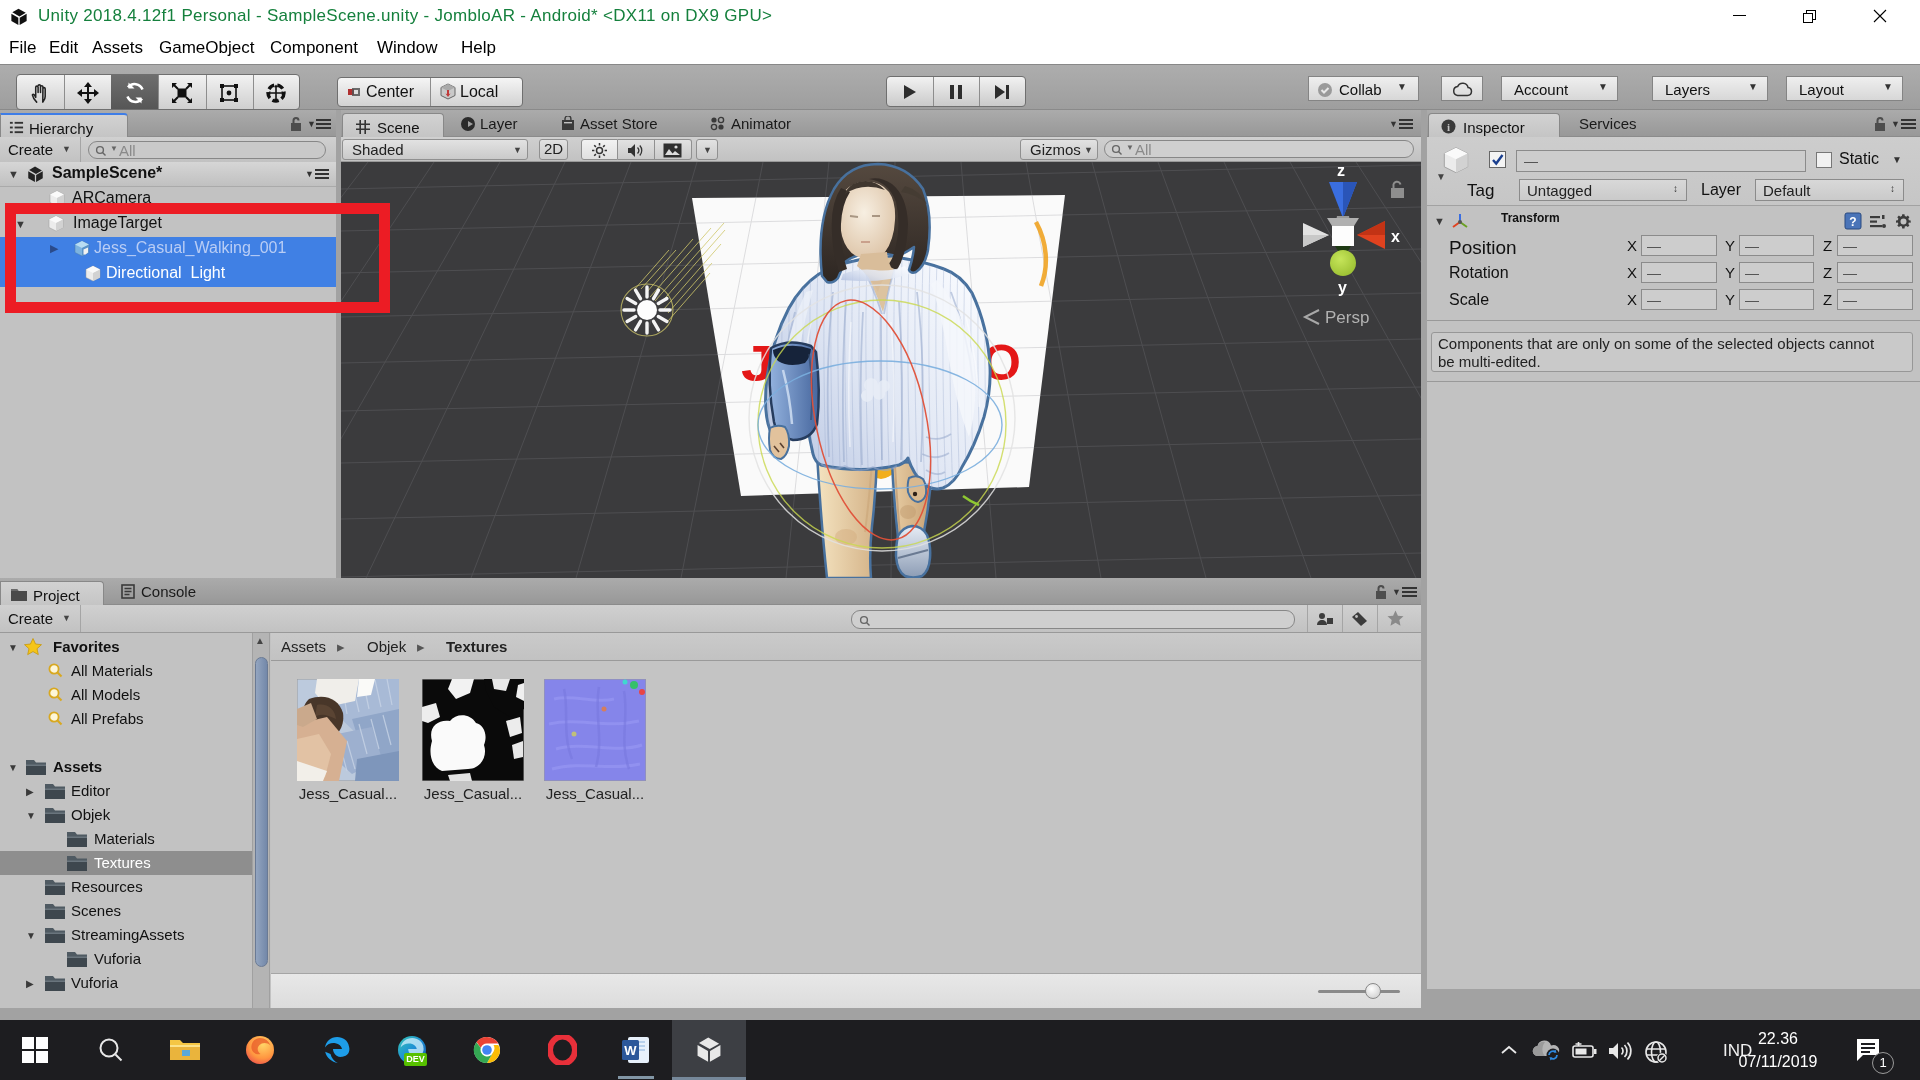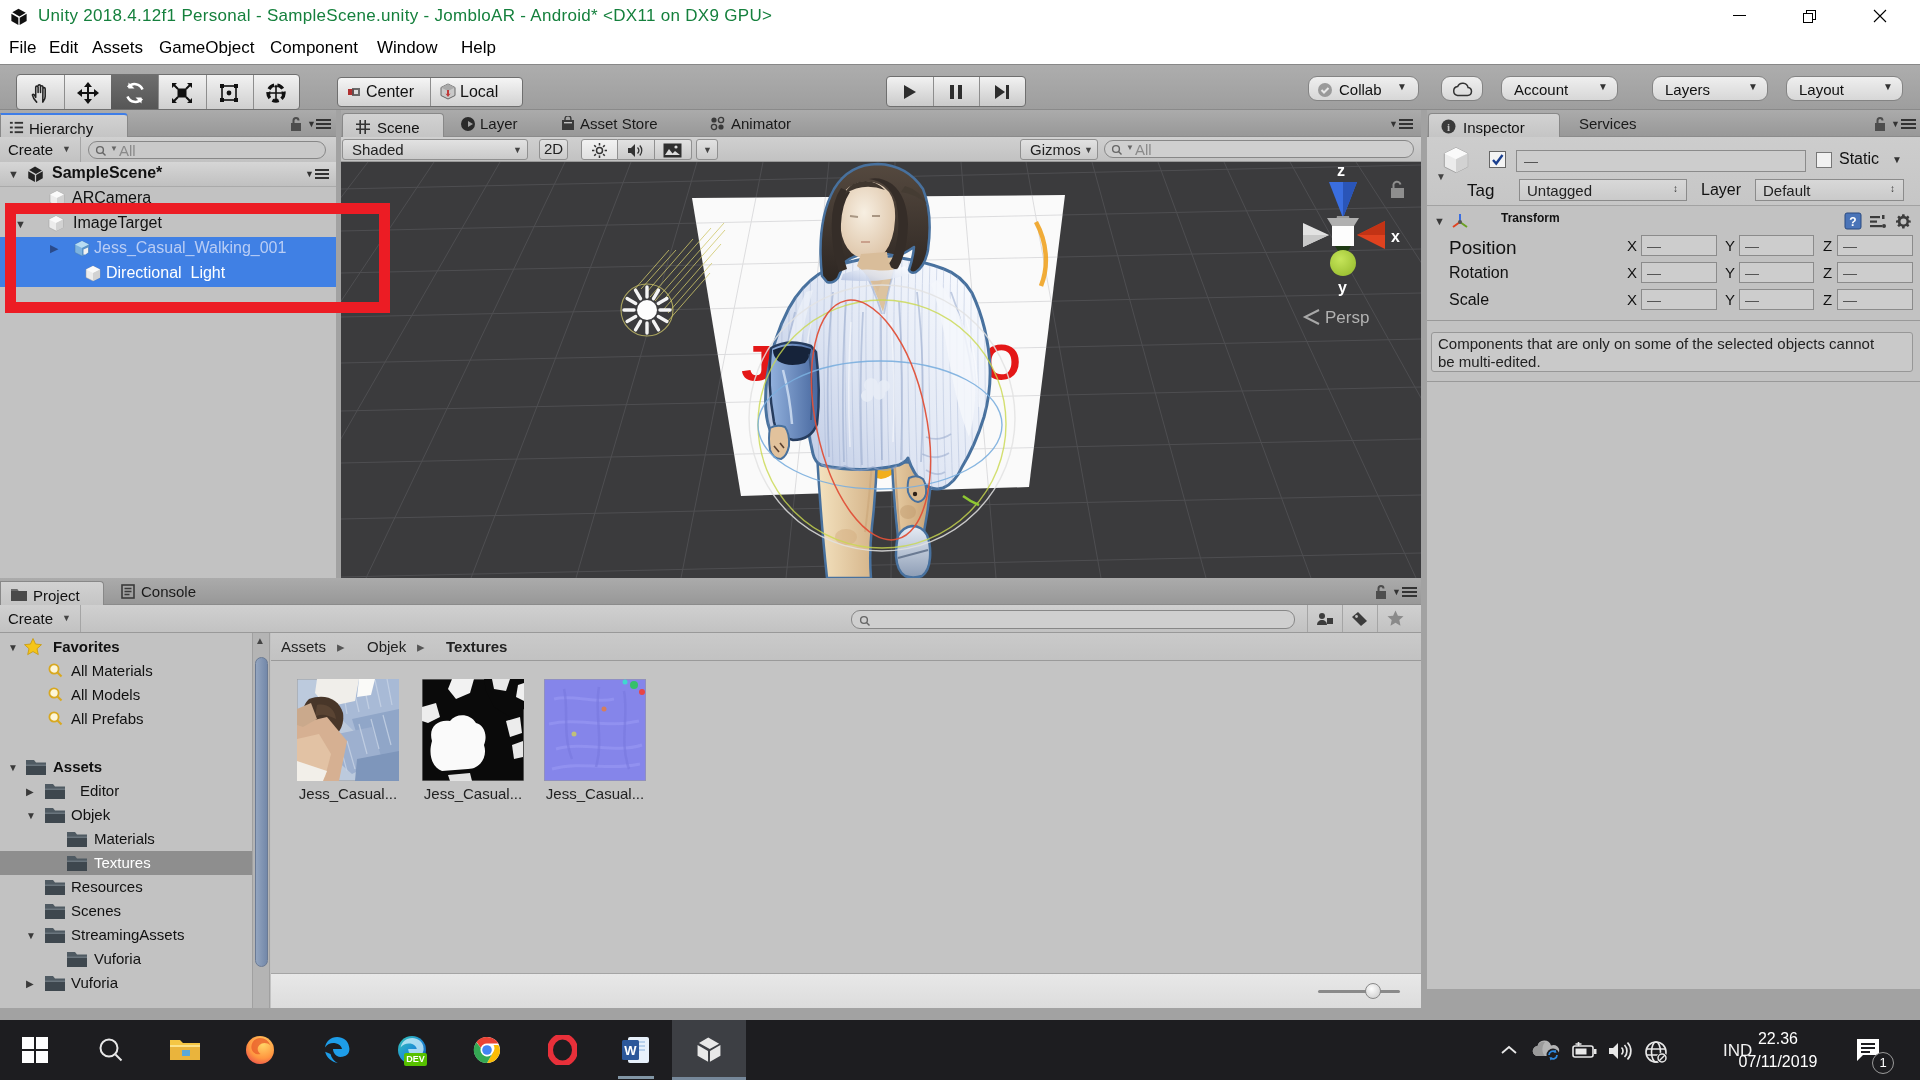--- a/index.html
+++ b/index.html
@@ -1,20 +1,20 @@
 <!DOCTYPE html>
 <html><head><meta charset="utf-8"><style>
 *{margin:0;padding:0;box-sizing:border-box;}
 html,body{width:1920px;height:1080px;overflow:hidden;background:#a2a2a2;font-family:"Liberation Sans",sans-serif;}
 .abs{position:absolute;}
 .tabstrip{position:absolute;background:linear-gradient(#ababab,#989898);border-bottom:1px solid #8b8b8b;}
 .tab{position:absolute;top:3px;height:25px;background:linear-gradient(#d2d2d2,#c4c4c4);border:1px solid #888;border-bottom:none;border-radius:4px 4px 0 0;font-size:15px;color:#111;line-height:24px;}
 .tabtxt{font-size:15px;color:#1a1a1a;}
 .ptool{position:absolute;background:linear-gradient(#d0d0d0,#c2c2c2);border-bottom:1px solid #999;}
-.smallbtn{position:absolute;background:linear-gradient(#efefef,#d7d7d7);border:1px solid #848484;border-radius:9px;font-size:15px;color:#111;text-align:right;}
+.smallbtn{position:absolute;background:linear-gradient(#efefef,#d7d7d7);border:1px solid #848484;border-radius:0;font-size:15px;color:#111;text-align:right;}
 .pill{position:absolute;background:#c9c9c9;border:1px solid #878787;border-radius:9px;}
 .field{position:absolute;background:#cdcdcd;border:1px solid #8b8b8b;font-size:14px;color:#555;}
 .row{position:absolute;left:0;width:100%;font-size:16px;color:#111;}
 svg{display:block;}
 </style></head>
 <body>
 
 <div class="abs" style="left:0;top:0;width:1920px;height:32px;background:#fff;">
   <svg class="abs" style="left:9px;top:7px" width="20" height="20" viewBox="0 0 32 32">
       <path fill="#111" d="M15.2 2.6 L26.8 9.2 L16.8 15 L5.3 8.4 Z M3.8 10.6 L14.9 17 L15 28.6 L3.8 22.2 Z M28.2 10.6 L17.1 17 L17 28.6 L28.2 22.2 Z"></path>
@@ -663,21 +663,21 @@
         <path fill="#6a757d" d="M0 5.5h20V7H0z"></path>
         <path fill="#3e474e" d="M0 7h20v9H0z"></path>
       </svg>
 <span class="abs" style="left:53px;top:125px;font-weight:bold;">Assets</span>
 <span class="abs" style="left:26px;top:153px;font-size:10px;color:#3a3a3a;">▶</span>
 <svg class="abs" style="left:45px;top:150px" width="20" height="16" viewBox="0 0 20 16">
         <path fill="#4f5a62" d="M0 1h8l2 2.5h10V16H0z"></path>
         <path fill="#6a757d" d="M0 5.5h20V7H0z"></path>
         <path fill="#3e474e" d="M0 7h20v9H0z"></path>
       </svg>
-<span class="abs" style="left:80px;top:149px;">Editor</span>
+<span class="abs" style="left:71px;top:149px;">Editor</span>
 <span class="abs" style="left:26px;top:177px;font-size:10px;color:#3a3a3a;">▼</span>
 <svg class="abs" style="left:45px;top:174px" width="20" height="16" viewBox="0 0 20 16">
         <path fill="#4f5a62" d="M0 1h8l2 2.5h10V16H0z"></path>
         <path fill="#6a757d" d="M0 5.5h20V7H0z"></path>
         <path fill="#3e474e" d="M0 7h20v9H0z"></path>
       </svg>
 <span class="abs" style="left:71px;top:173px;">Objek</span>
 <svg class="abs" style="left:67px;top:198px" width="20" height="16" viewBox="0 0 20 16">
         <path fill="#4f5a62" d="M0 1h8l2 2.5h10V16H0z"></path>
         <path fill="#6a757d" d="M0 5.5h20V7H0z"></path>

